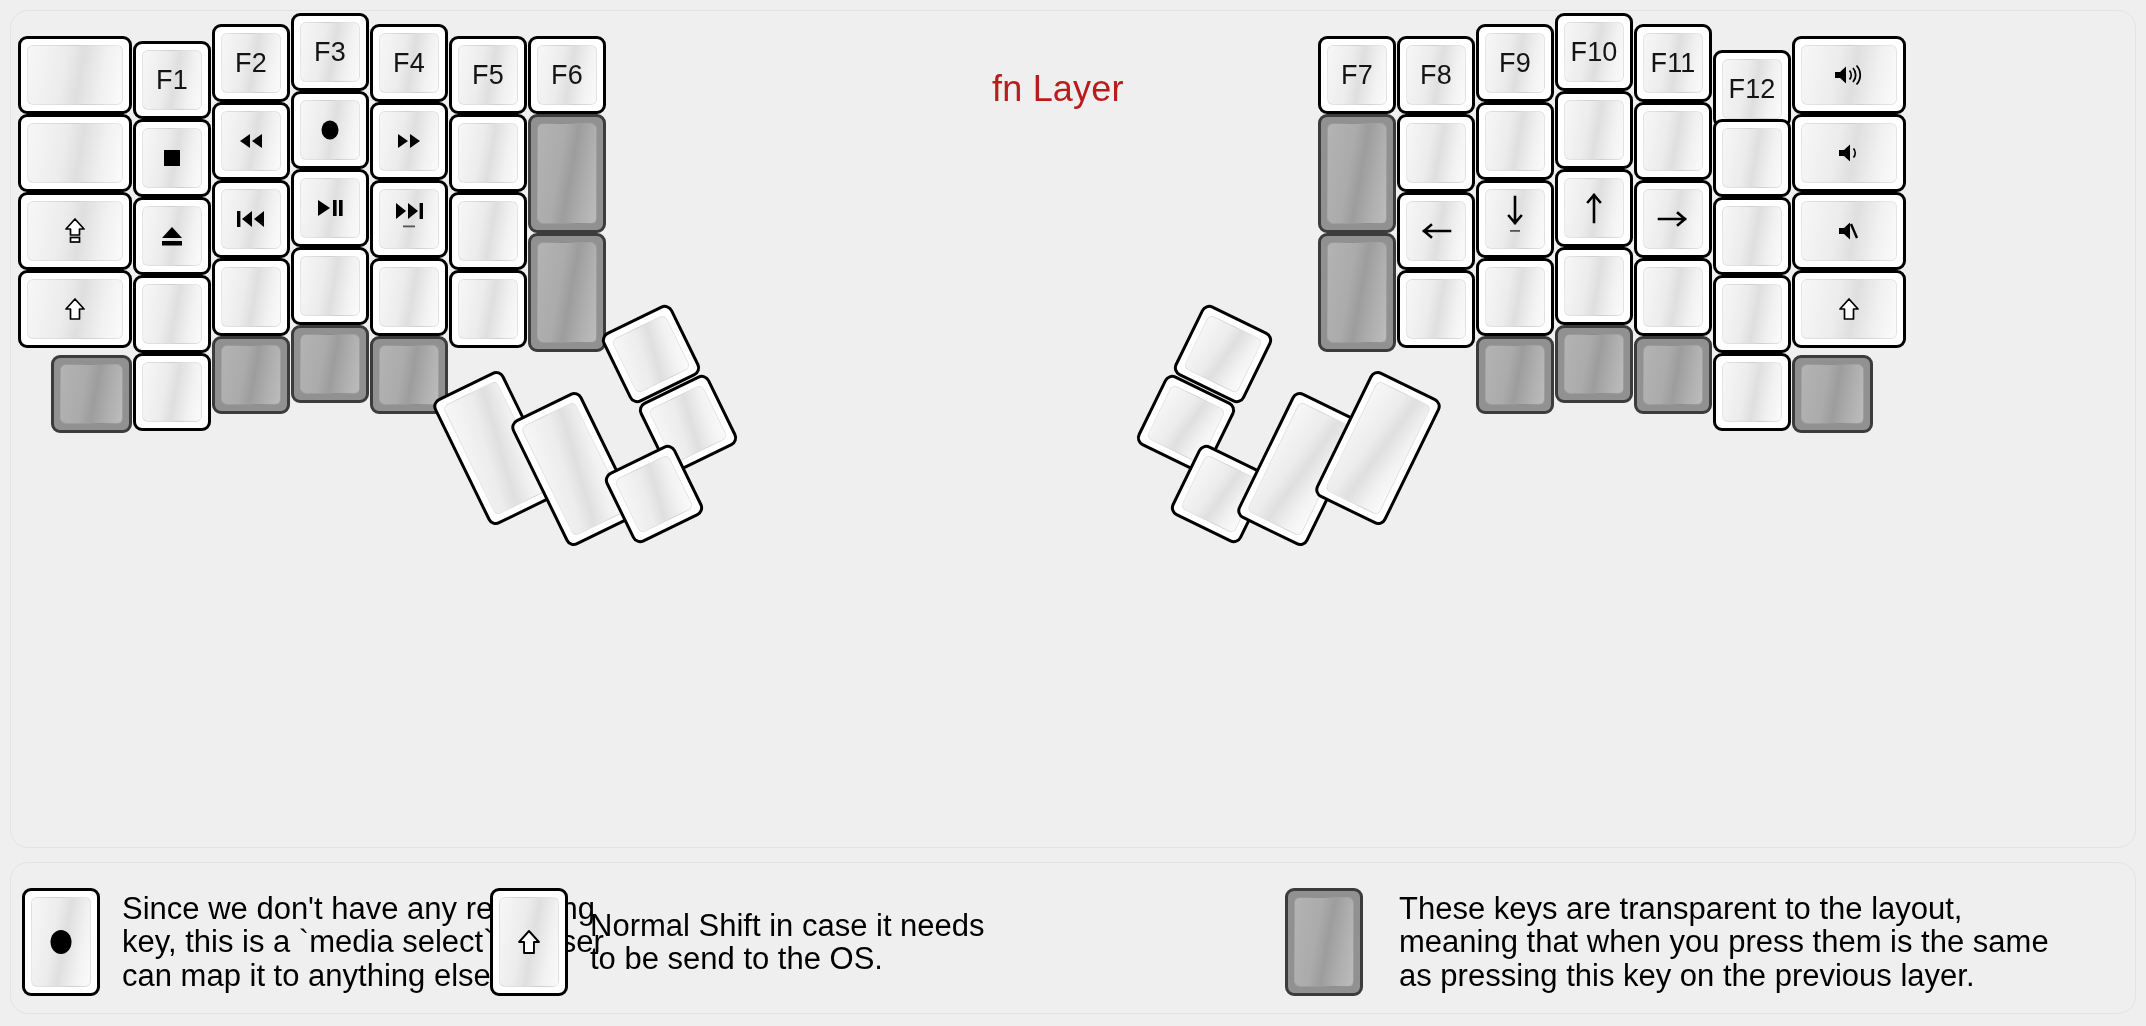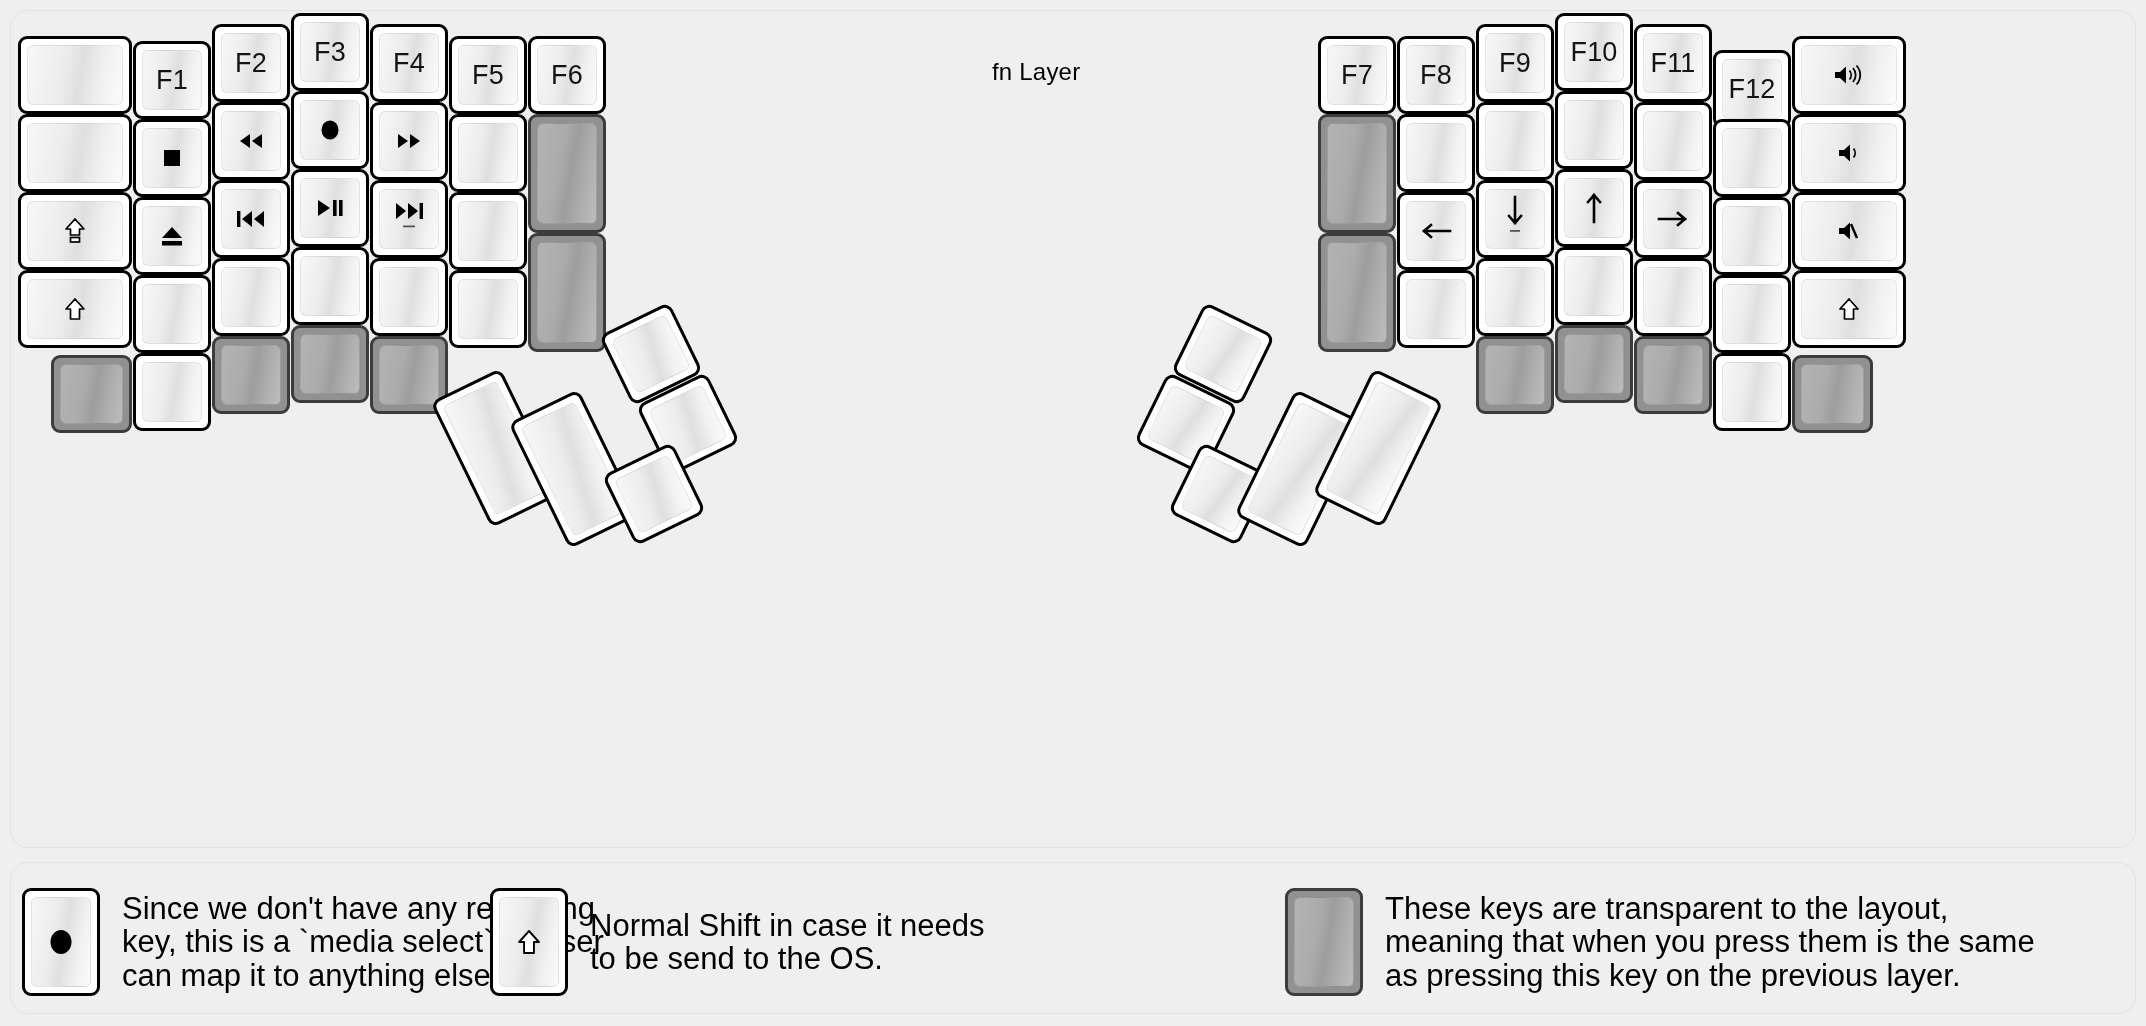--- a/index.html
+++ b/index.html
@@ -24,23 +24,23 @@
     position:absolute; left:10px; top:862px;
     width:2126px; height:152px;
     background:#efefef;
     border:1px solid #e3e3e3;
     border-radius:18px;
     box-sizing:border-box;
   }
   
   #page-title{
     position:absolute;
-    left:992px; top:58px;
-    font-size:24px;
-    color:#000000;
+    left:992px; top:68px;
+    font-size:36px;
+    color:#b91c1c;
     white-space:nowrap;
     letter-spacing:.2px;
   }
   
   .key{
     position:absolute;
     box-sizing:border-box;
     border:3px solid #000;
     border-radius:9px;
     background:#ffffff;
@@ -514,20 +514,20 @@
         <svg width="22" height="28" viewBox="0 0 20 24">
             <path d="M10 2 L19 12 L14.5 12 L14.5 22 L5.5 22 L5.5 12 L1 12 Z" fill="#fff" stroke="#000" stroke-width="1.7" stroke-linejoin="round"></path>
           </svg>
       </span>
     </div>
   </div>
   <div class="legend-text">Normal Shift in case it needs
 to be send to the OS.</div>
 </div>
 
-<div class="legend-item" style="left:1285px;top:888px;">
+<div class="legend-item" style="left:1285px;top:888px;gap:14px;">
   <div class="key legend-key trans" style="position:relative;left:0;top:0;width:78px;height:108px;">
     <div class="cap"></div>
   </div>
   <div class="legend-text">These keys are transparent to the layout,
 meaning that when you press them is the same
 as pressing this key on the previous layer.</div>
 </div>
 
 </body></html>

